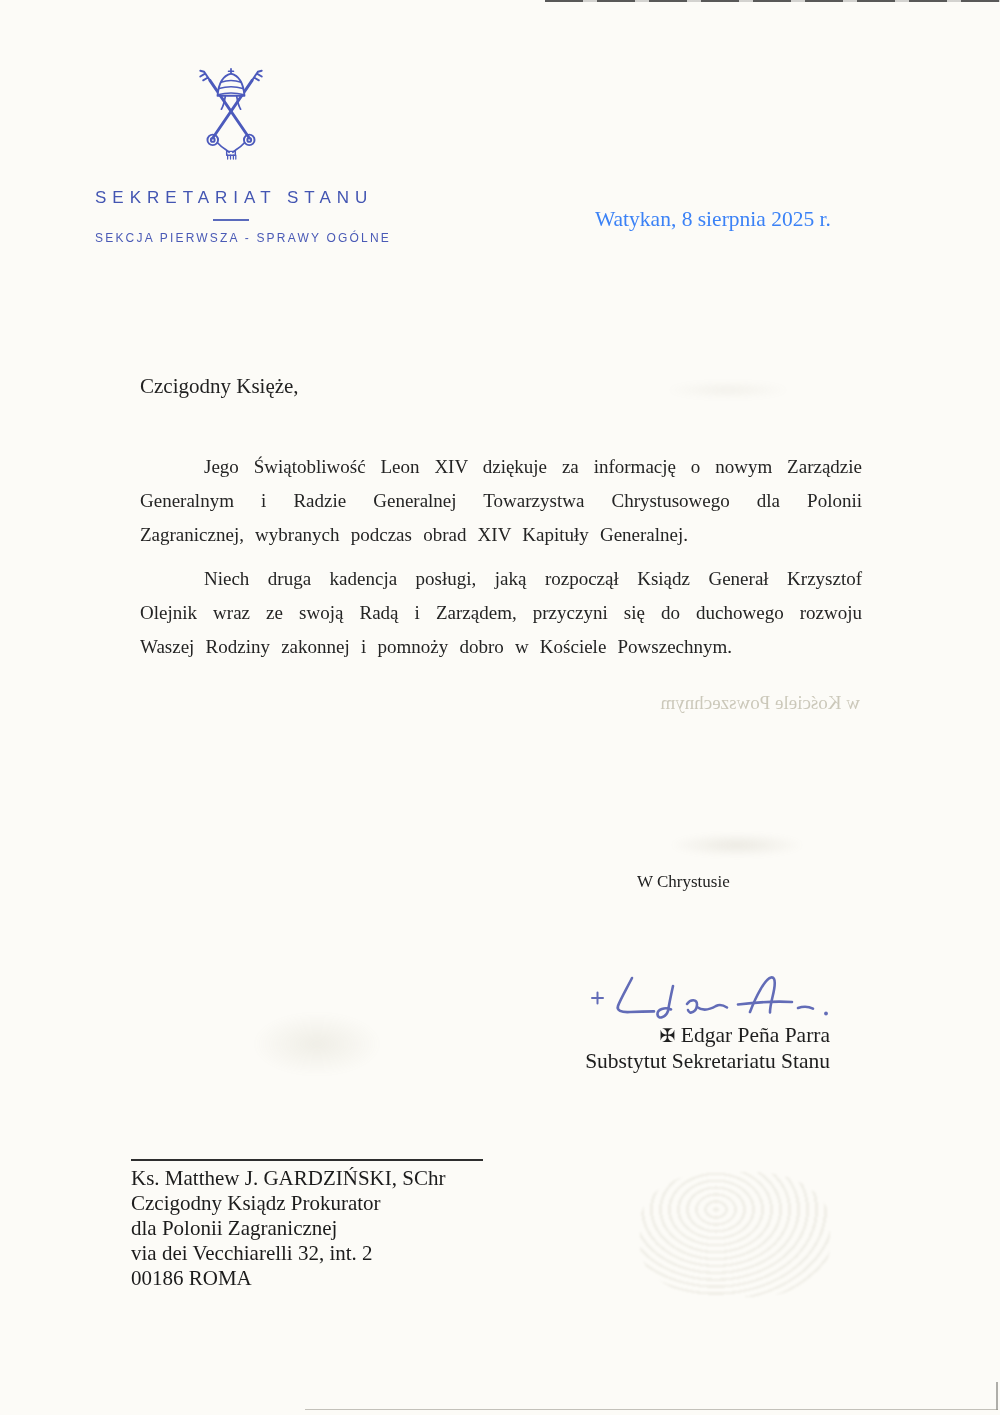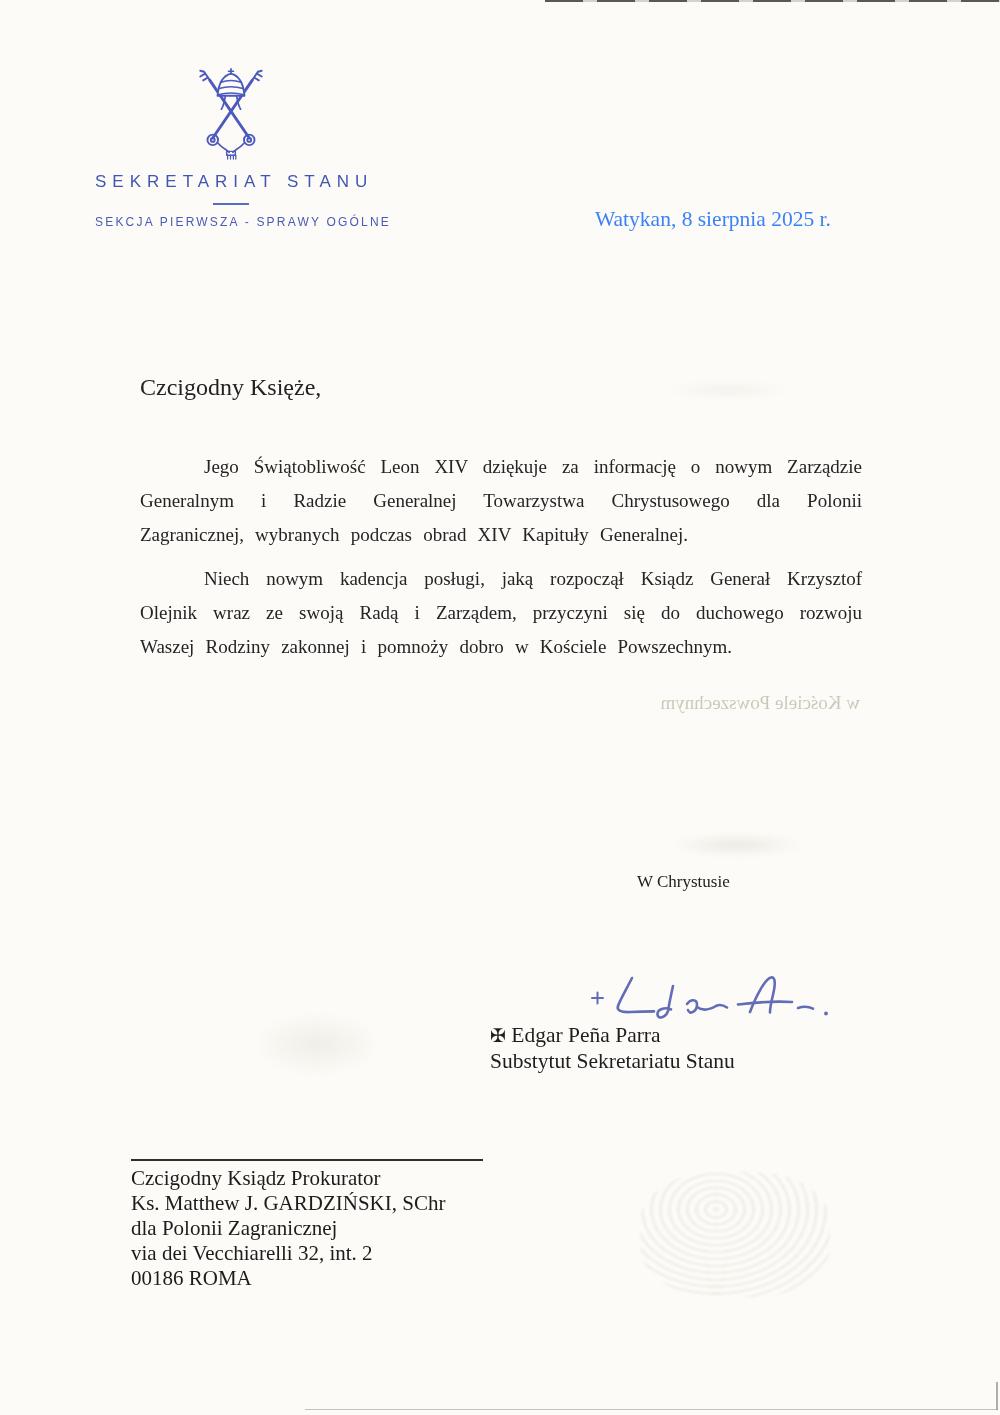--- a/index.html
+++ b/index.html
@@ -15,37 +15,37 @@
   .scan-edge-top{top:0;left:545px;right:0;height:2px;
     background:repeating-linear-gradient(90deg,#3c3c3c 0 38px,rgba(60,60,60,.25) 38px 52px);
     opacity:.85;}
   .scan-edge-bottom{bottom:5px;left:305px;right:2px;height:1px;background:#b9b6af;opacity:.85;}
   .scan-edge-right{right:2px;bottom:5px;width:2px;height:28px;background:#8f8d88;opacity:.7;}
 
   
   .letterhead{left:95px;top:66px;width:272px;text-align:center;color:#4355b2;
     font-family:"Liberation Sans","DejaVu Sans",sans-serif;}
   .emblem{display:inline-block;}
-  .org-name{margin-top:8px;font-size:17px;letter-spacing:6px;font-weight:400;color:#4355b2;white-space:nowrap;}
+  .org-name{margin-top:24px;font-size:17px;letter-spacing:6px;font-weight:400;color:#4355b2;white-space:nowrap;}
   .lh-divider{width:36px;border:0;border-top:2px solid #5a6abc;margin:11px auto 10px auto;}
   .section-name{font-size:12px;letter-spacing:2.2px;color:#4a5ab6;white-space:nowrap;}
 
   
   .dateline{left:595px;top:207px;font-size:21.5px;color:#3b82f6;}
 
   
-  .salutation{left:140px;top:374px;font-size:24px;}
+  .salutation{left:140px;top:374px;font-size:21px;}
   .body-text{left:140px;top:450px;width:722px;font-size:19px;line-height:34px;
     text-align:justify;color:#242424;}
   .body-text p{margin:0 0 10px 0;text-indent:64px;word-spacing:.34em;}
   .closing{left:600px;top:872px;font-size:17px;margin-left:37px;}
 
   
   .signature-svg{left:570px;top:968px;}
-  .signer{left:490px;top:1022px;width:340px;text-align:left;font-size:21.5px;line-height:26px;color:#1e1e1e;}
+  .signer{left:490px;top:1022px;width:340px;text-align:right;font-size:21.5px;line-height:26px;color:#1e1e1e;}
   .signer .cross{font-family:"DejaVu Sans",sans-serif;font-size:19px;}
   .signer-title{}
 
   
   .recipient{left:131px;top:1159px;width:352px;border-top:2px solid #2e2e2e;
     padding-top:5px;font-size:21px;line-height:25px;color:#1c1c1c;}
   .recipient div{white-space:nowrap;}
 
   
   .ghost-text{left:600px;top:692px;width:260px;font-size:19px;color:#8a8468;
@@ -104,21 +104,21 @@
 <div class="abs ghost-text">w Kościele Powszechnym</div>
 <div class="abs smudge smudge-a"></div>
 <div class="abs smudge smudge-b"></div>
 <div class="abs smudge smudge-c"></div>
 <div class="abs smudge smudge-d"></div>
 
 <div class="abs salutation">Czcigodny Księże,</div>
 
 <div class="abs body-text">
   <p>Jego Świątobliwość Leon XIV dziękuje za informację o nowym Zarządzie Generalnym i Radzie Generalnej Towarzystwa Chrystusowego dla Polonii Zagranicznej, wybranych podczas obrad XIV Kapituły Generalnej.</p>
-  <p>Niech nowym kadencja posługi, jaką rozpoczął Ksiądz Generał Krzysztof Olejnik wraz ze swoją Radą i Zarządem, przyczyni się do duchowego rozwoju Waszej Rodziny zakonnej i pomnoży dobro w Kościele Powszechnym.</p>
+  <p>Niech druga kadencja posługi, jaką rozpoczął Ksiądz Generał Krzysztof Olejnik wraz ze swoją Radą i Zarządem, przyczyni się do duchowego rozwoju Waszej Rodziny zakonnej i pomnoży dobro w Kościele Powszechnym.</p>
 </div>
 
 <div class="abs closing">W Chrystusie</div>
 
 <div class="abs signature-svg">
   <svg width="270" height="58" viewBox="0 0 270 58" fill="none" stroke="#5660b2" stroke-width="2.6" stroke-linecap="round" stroke-linejoin="round" opacity="0.92">
     <path d="M22,30 h11 M27.5,24.5 v11" stroke-width="2"></path>
     <path d="M62,10 C57,20 50,32 48,38 C46.5,42.5 51,44.5 60,44 C68,43.6 76,43.4 84,43.4"></path>
     <path d="M103,18 C101,27 99,37 98,43 C95.5,50 88,51.5 87.5,46.5 C87,41.5 95,38.5 101,41.5"></path>
     <path d="M117,36 C120.5,31 127,31 127,36.5 C127,43.5 119.5,47.5 118,42"></path>
@@ -129,18 +129,18 @@
     <circle cx="256" cy="45.5" r="1.9" fill="#5660b2" stroke="none"></circle>
   </svg>
 </div>
 
 <div class="abs signer">
   <div><span class="cross">✠</span> <span>Edgar Peña Parra</span></div>
   <div class="signer-title">Substytut Sekretariatu Stanu</div>
 </div>
 
 <div class="abs recipient">
+  <div>Ks. Matthew J. GARDZIŃSKI, SChr</div>
   <div>Czcigodny Ksiądz Prokurator</div>
-  <div>Ks. Matthew J. GARDZIŃSKI, SChr</div>
   <div>dla Polonii Zagranicznej</div>
   <div>via dei Vecchiarelli 32, int. 2</div>
   <div>00186 ROMA</div>
 </div>
 
 </body></html>

